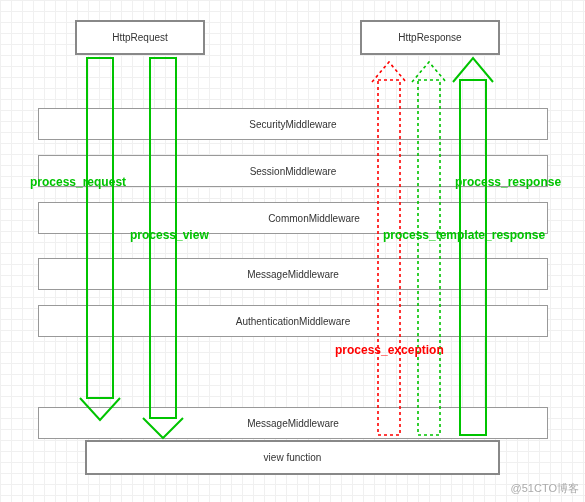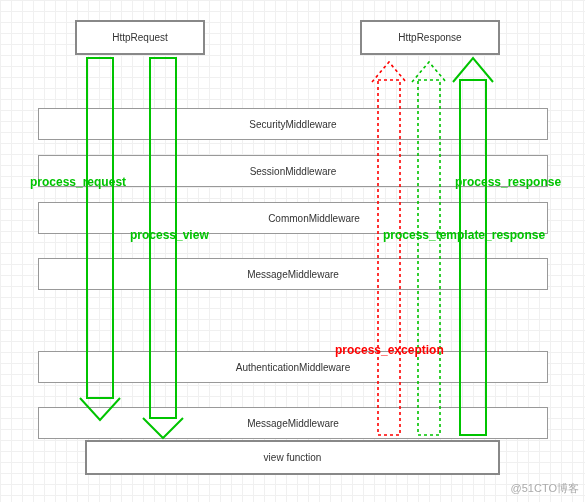--- a/index.html
+++ b/index.html
@@ -69,21 +69,21 @@
 </div>
 <div class="box mw" style="top:155px;">
   <span>SessionMiddleware</span>
 </div>
 <div class="box mw" style="top:202px;padding-left:42px;">
   <span>CommonMiddleware</span>
 </div>
 <div class="box mw" style="top:258px;">
   <span>MessageMiddleware</span>
 </div>
-<div class="box mw" style="top:305px;margin-top:46px;">
+<div class="box mw" style="top:305px;">
   <span>AuthenticationMiddleware</span>
 </div>
 <div class="box mw" style="top:362px;margin-top:45px;">
   <span>MessageMiddleware</span>
 </div>
 
 <div class="box" style="left:85px; top:440px; width:415px; height:35px;">
   <span>view function</span>
 </div>
 

